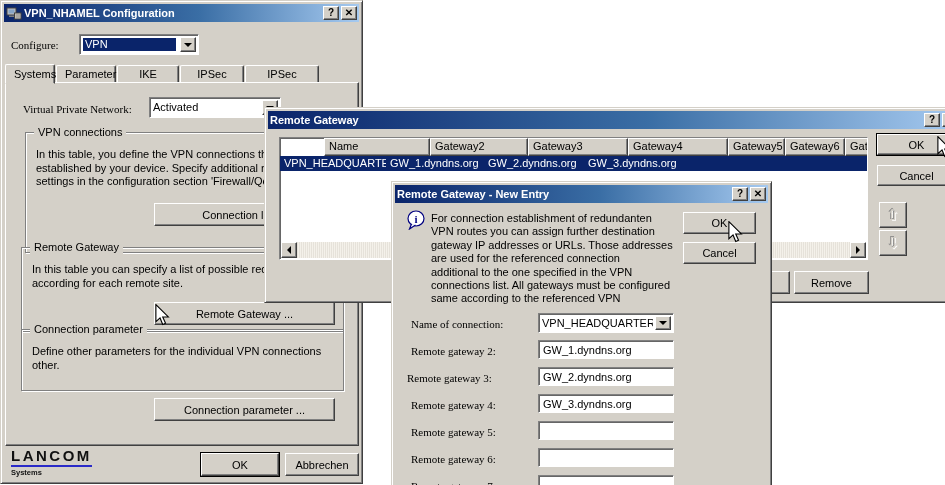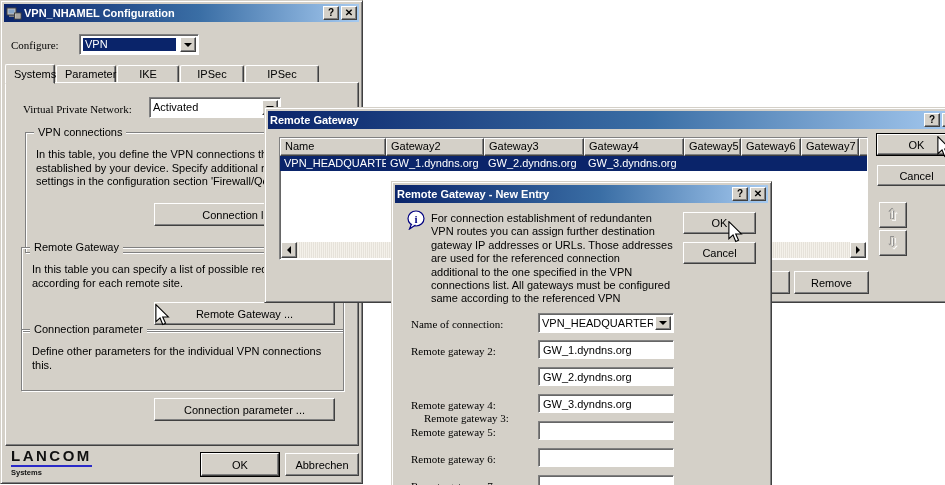--- a/index.html
+++ b/index.html
@@ -57,21 +57,21 @@
            background:#d4d0c8; border:1px solid; border-color:#fff #404040 #404040 #fff;
            box-shadow: inset -1px -1px 0 #808080; }
 
   .lbl { position:absolute; white-space:nowrap;font-family:Liberation Serif, serif; }
 
   input.tfield { position:absolute; background:#fff; border:1px solid;
                  border-color:#808080 #fff #fff #808080; box-shadow: inset 1px 1px 0 #666;
                  font:11px "Liberation Sans",sans-serif; padding:1px 4px; }
 
   .table-wrap { position:absolute; overflow:hidden; }
-  .thr { display:flex; }
+  .thr { display:flex;padding-left:44px; }
   .th { height:18px; background:#d4d0c8; border:1px solid; border-color:#fff #404040 #404040 #fff;
         box-shadow: inset -1px -1px 0 #808080; padding:1px 4px; flex:0 0 auto;
         white-space:nowrap; overflow:hidden; }
   .trow { display:flex; background:#0a246a; color:#fff; height:15px; line-height:15px; }
   .td { padding:0 4px; flex:0 0 auto; white-space:nowrap; overflow:hidden; }
 
   .sb { position:absolute; left:1px; right:1px; bottom:1px; height:16px; display:flex; }
   .sb-btn { width:16px; height:16px; background:#d4d0c8; border:1px solid;
             border-color:#fff #404040 #404040 #fff; box-shadow: inset -1px -1px 0 #808080;
             display:flex; align-items:center; justify-content:center; flex:0 0 auto; }
@@ -151,21 +151,21 @@
       <div>In this table you can specify a list of possible redundant</div>
       <div>according for each remote site.</div>
     </div>
   </div>
   <div class="btn" style="left:153px; top:301px; width:181px; height:23px;">Remote Gateway ...</div>
 
   <div class="group" style="left:20px; top:328px; width:323px; height:62px;">
     <span class="legend">Connection parameter</span>
     <div class="glines">
       <div>Define other parameters for the individual VPN connections</div>
-      <div>this.</div>
+      <div>other.</div>
     </div>
   </div>
   <div class="btn" style="left:153px; top:397px; width:181px; height:23px;">Connection parameter ...</div>
 
   <div class="logo">
     <div class="brand">LANCOM</div>
     <div class="sub">Systems</div>
   </div>
   <div class="btn default" style="left:200px; top:452px; width:78px; height:23px;">OK</div>
   <div class="btn" style="left:284px; top:452px; width:74px; height:23px;">Abbrechen</div>
@@ -257,21 +257,21 @@
   <div class="combo sunken" style="left:146px; top:131px; width:136px; height:20px;">
     <div class="val">VPN_HEADQUARTER</div>
     <div class="drop">
         <span class="arr-d"></span>
       </div>
   </div>
 
   <div class="lbl" style="left:19px; top:163px;">Remote gateway 2:</div>
   <input class="tfield" style="left: 146px; top: 158px; width: 136px; height: 19px;" readonly="" value="GW_1.dyndns.org">
 
-  <div class="lbl" style="left:32px; top:190px;margin-top:40px;">Remote gateway 3:</div>
+  <div class="lbl" style="left:15px; top:190px;">Remote gateway 3:</div>
   <input class="tfield" style="left: 146px; top: 185px; width: 136px; height: 19px;" readonly="" value="GW_2.dyndns.org">
 
   <div class="lbl" style="left:19px; top:217px;">Remote gateway 4:</div>
   <input class="tfield" style="left: 146px; top: 212px; width: 136px; height: 19px;" readonly="" value="GW_3.dyndns.org">
 
   <div class="lbl" style="left:19px; top:244px;">Remote gateway 5:</div>
   <input class="tfield" style="left: 146px; top: 239px; width: 136px; height: 19px;" readonly="" value="">
 
   <div class="lbl" style="left:19px; top:271px;">Remote gateway 6:</div>
   <input class="tfield" style="left: 146px; top: 266px; width: 136px; height: 19px;" readonly="" value="">

